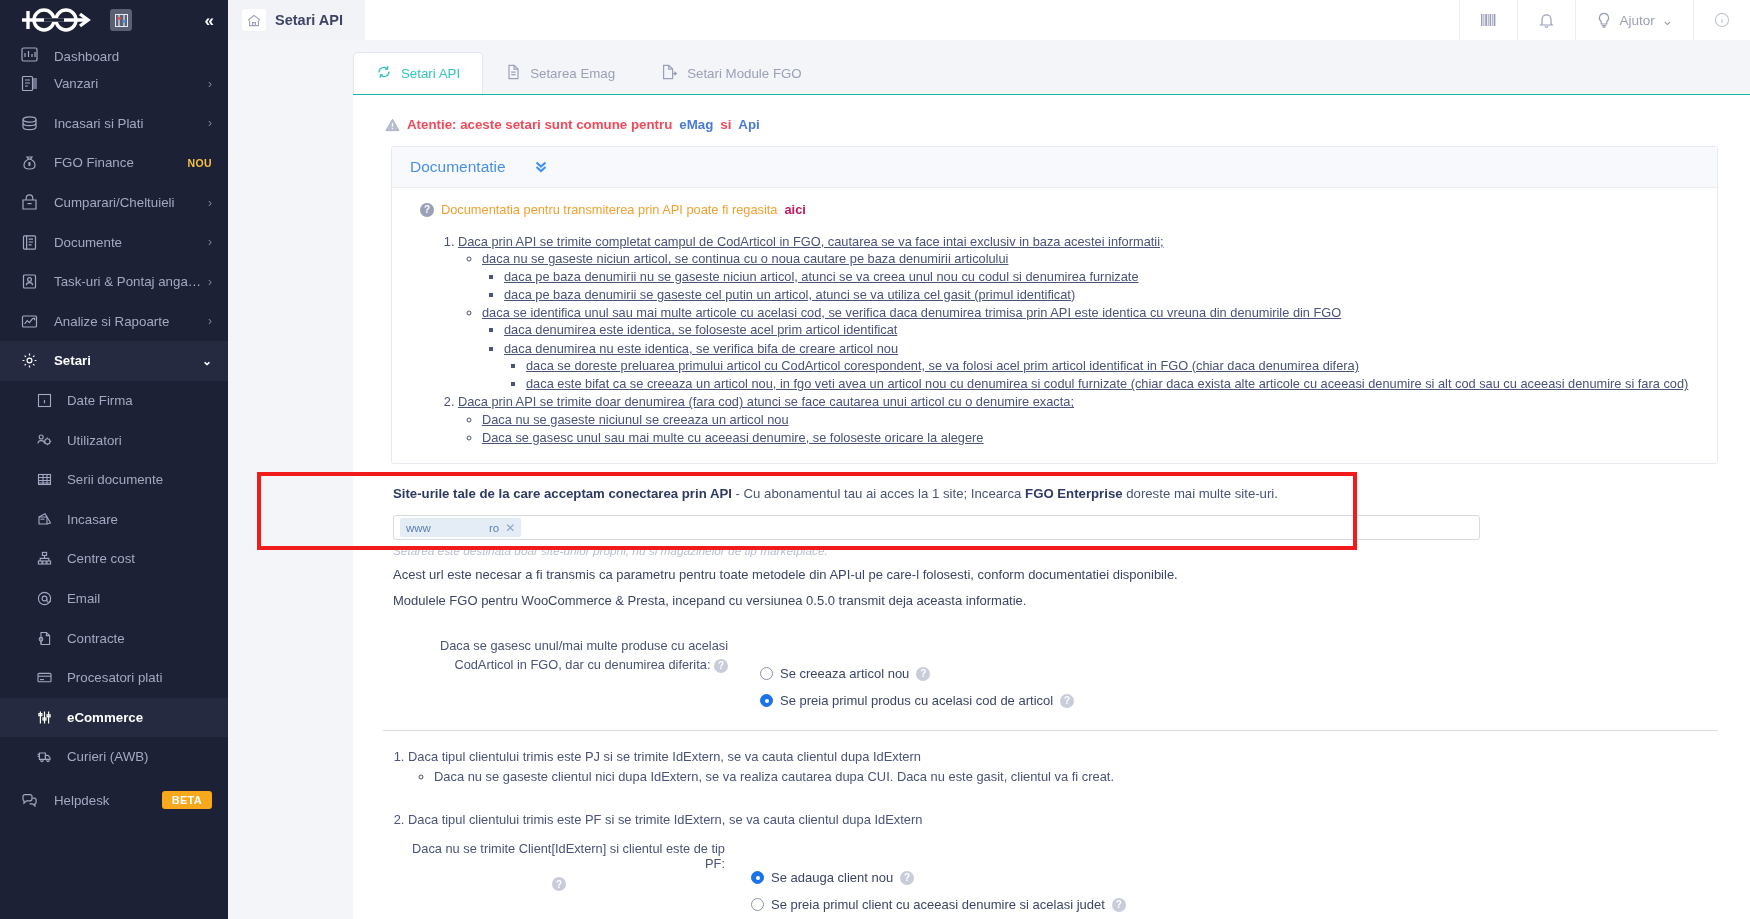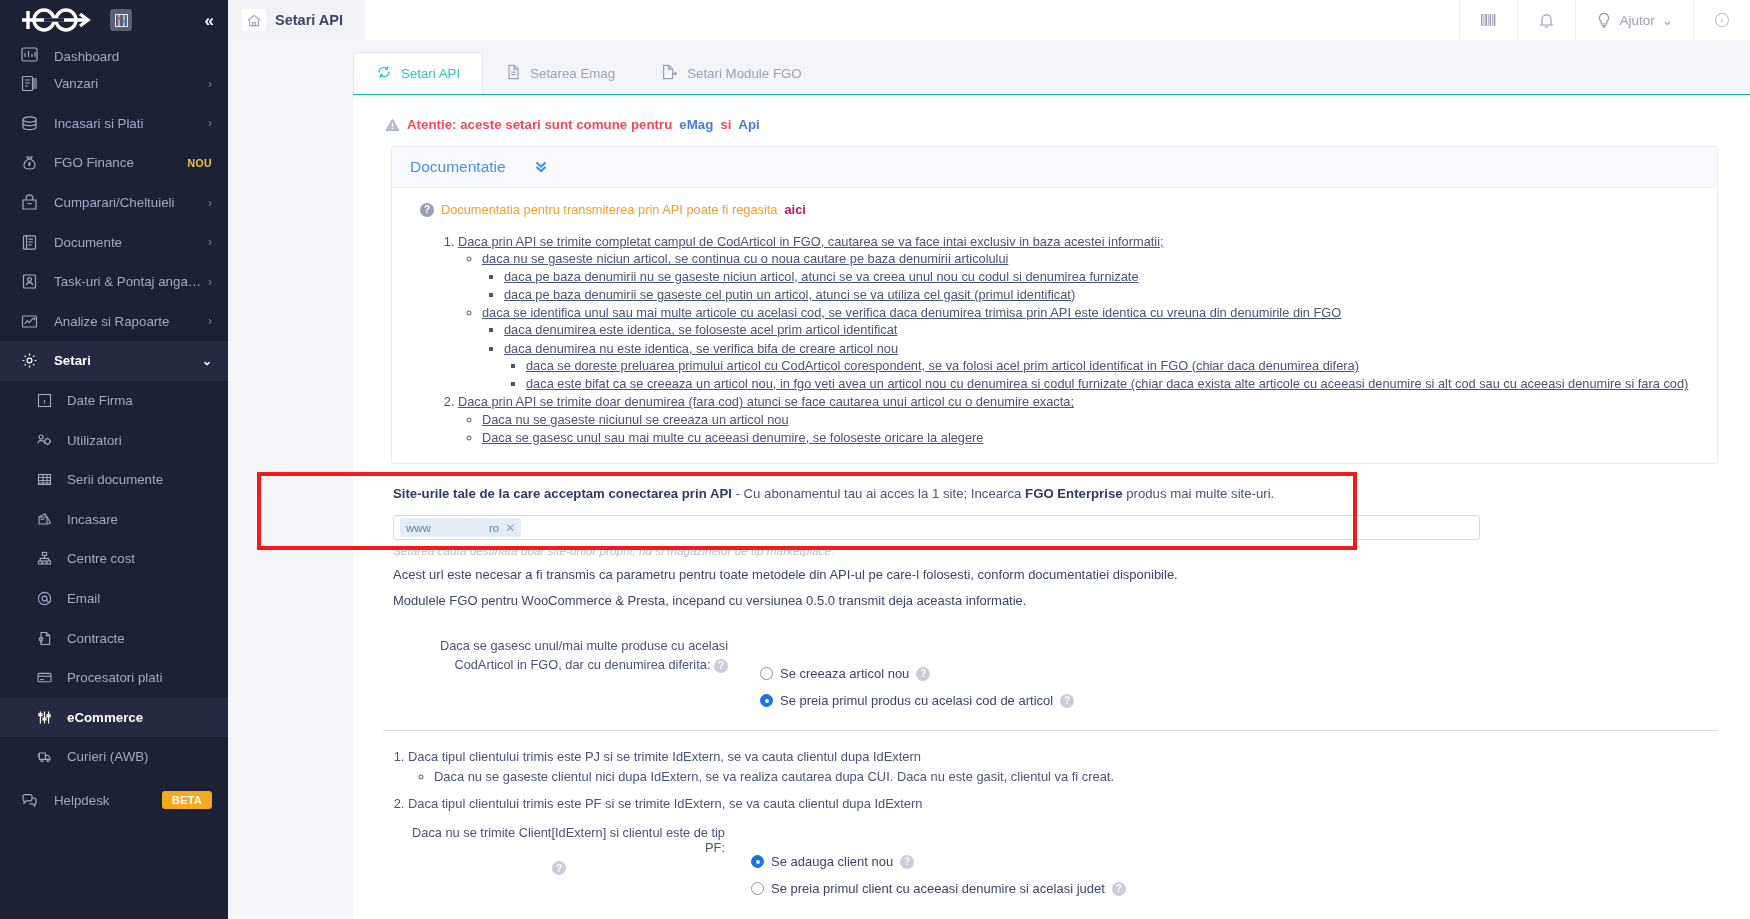--- a/index.html
+++ b/index.html
@@ -622,31 +622,31 @@
                   <li>Daca nu se gaseste niciunul se creeaza un articol nou</li>
                   <li>Daca se gasesc unul sau mai multe cu aceeasi denumire, se foloseste oricare la alegere</li>
                 </ul>
               </li>
             </ol>
           </div>
         </div>
 
         <div class="sites-section">
           <div class="sites-title">
-            <b>Site-urile tale de la care acceptam conectarea prin API</b><span> - Cu abonamentul tau ai acces la 1 site; Incearca </span><b>FGO Enterprise</b><span> produs mai multe site-uri.</span>
+            <b>Site-urile tale de la care acceptam conectarea prin API</b><span> - Cu abonamentul tau ai acces la 1 site; Incearca </span><b>FGO Enterprise</b><span> doreste mai multe site-uri.</span>
           </div>
           <div class="tag-input">
             <span class="tag">
               <span>www</span>
               <span class="redacted"></span>
               <span>ro</span>
               <span class="x">✕</span>
             </span>
           </div>
-          <div class="note-italic">Setarea cauta destinata doar site-urilor proprii, nu si magazinelor de tip marketplace.</div>
+          <div class="note-italic">Setarea este destinata doar site-urilor proprii, nu si magazinelor de tip marketplace.</div>
         </div>
 
         <div class="para">Acest url este necesar a fi transmis ca parametru pentru toate metodele din API-ul pe care-l folosesti, conform documentatiei disponibile.</div>
         <div class="para">Modulele FGO pentru WooCommerce &amp; Presta, incepand cu versiunea 0.5.0 transmit deja aceasta informatie.</div>
 
         <div class="radio-block">
           <div class="radio-label">
             <span>Daca se gasesc unul/mai multe produse cu acelasi CodArticol in FGO, dar cu denumirea diferita:</span>
             <span class="qmark light">?</span>
           </div>
@@ -666,21 +666,21 @@
 
         <div class="hr"></div>
 
         <ol class="ol-lower">
           <li>
             <span>Daca tipul clientului trimis este PJ si se trimite IdExtern, se va cauta clientul dupa IdExtern</span>
             <ul>
               <li>Daca nu se gaseste clientul nici dupa IdExtern, se va realiza cautarea dupa CUI. Daca nu este gasit, clientul va fi creat.</li>
             </ul>
           </li>
-          <li style="margin-top:8px;">Daca tipul clientului trimis este PF si se trimite IdExtern, se va cauta clientul dupa IdExtern</li>
+          <li style="margin-top:24px;">Daca tipul clientului trimis este PF si se trimite IdExtern, se va cauta clientul dupa IdExtern</li>
         </ol>
 
         <div class="radio-block2">
           <div class="radio-label2">
             <span>Daca nu se trimite Client[IdExtern] si clientul este de tip PF:</span>
             <span class="qmark light">?</span>
           </div>
           <div class="radio-opts" style="margin-left:18px;">
             <label class="radio-opt">
               <span class="rb on"></span>

